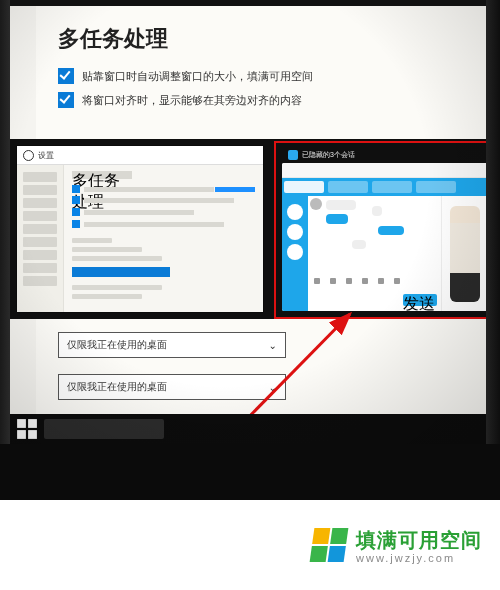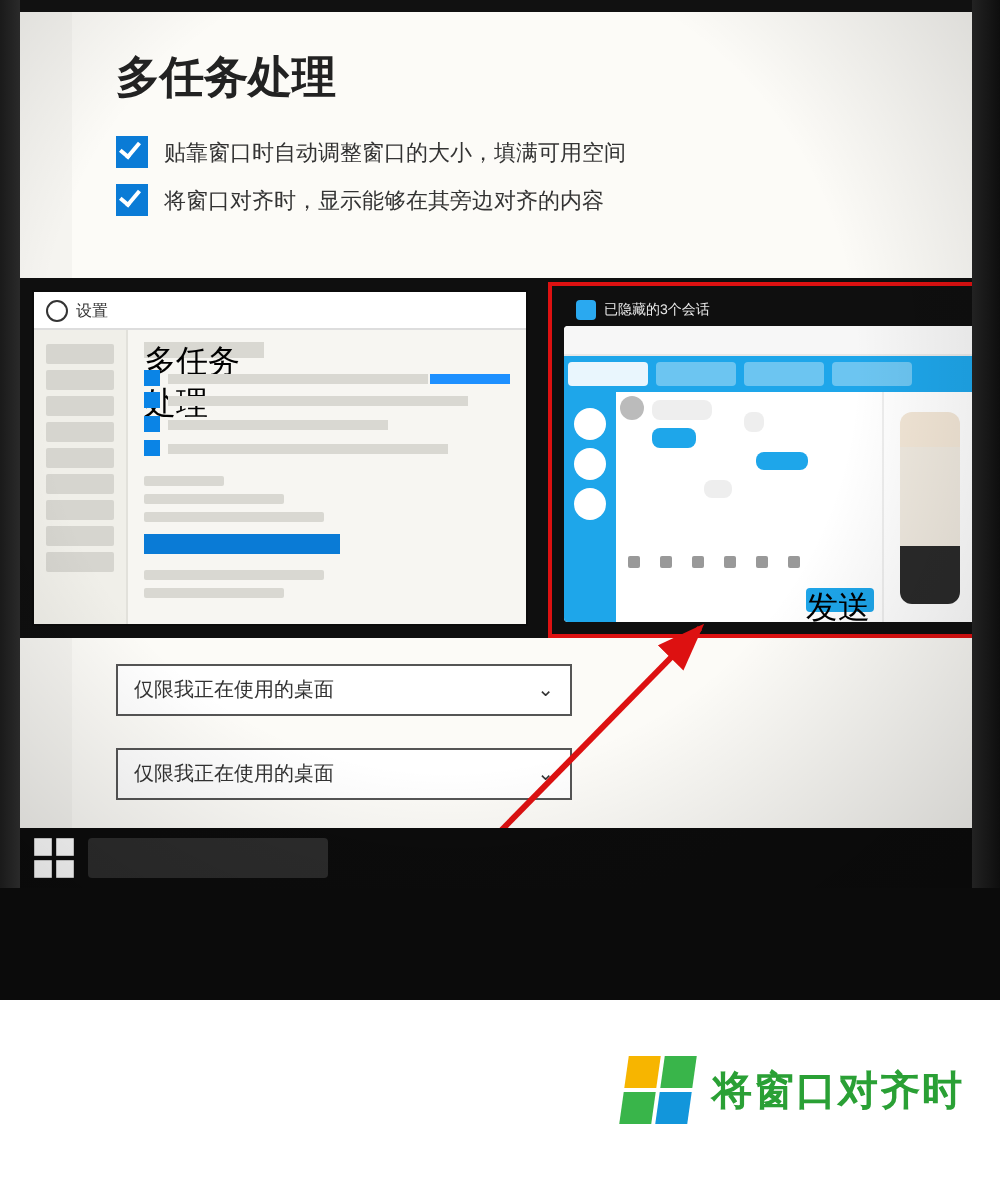--- a/index.html
+++ b/index.html
@@ -233,15 +233,16 @@
 </div>
 
 <div class="watermark">
   <div class="wm-logo">
     <span></span>
       <span></span>
       <span></span>
       <span></span>
   </div>
   <div class="wm-text">
-    <div class="l1">将窗口对齐时</div>
+    <div class="l1">填满可用空间</div>
+    <div class="l2">www.jwzjy.com</div>
   </div>
 </div>
 
 </body></html>

